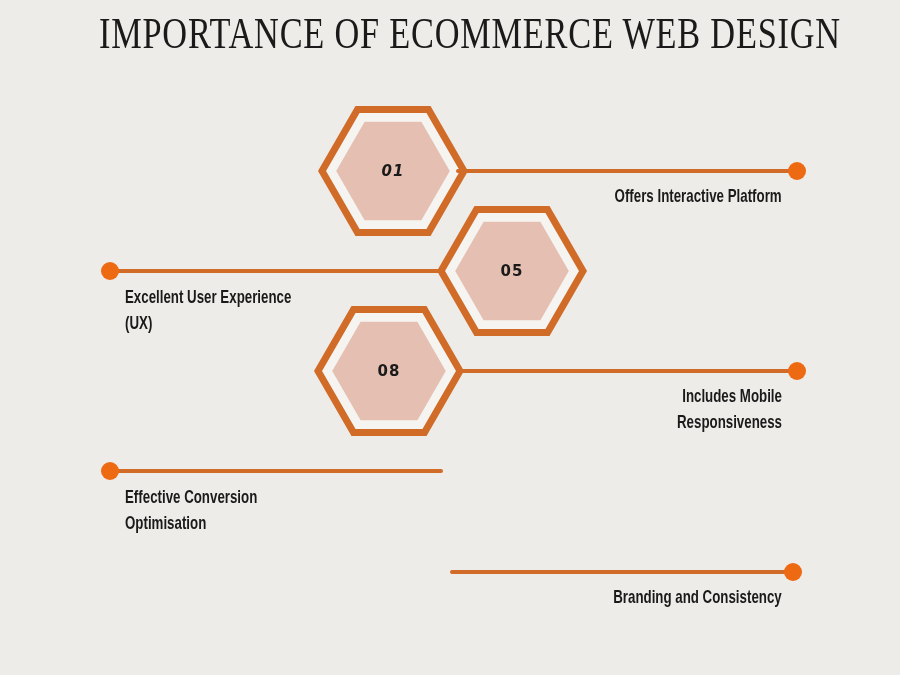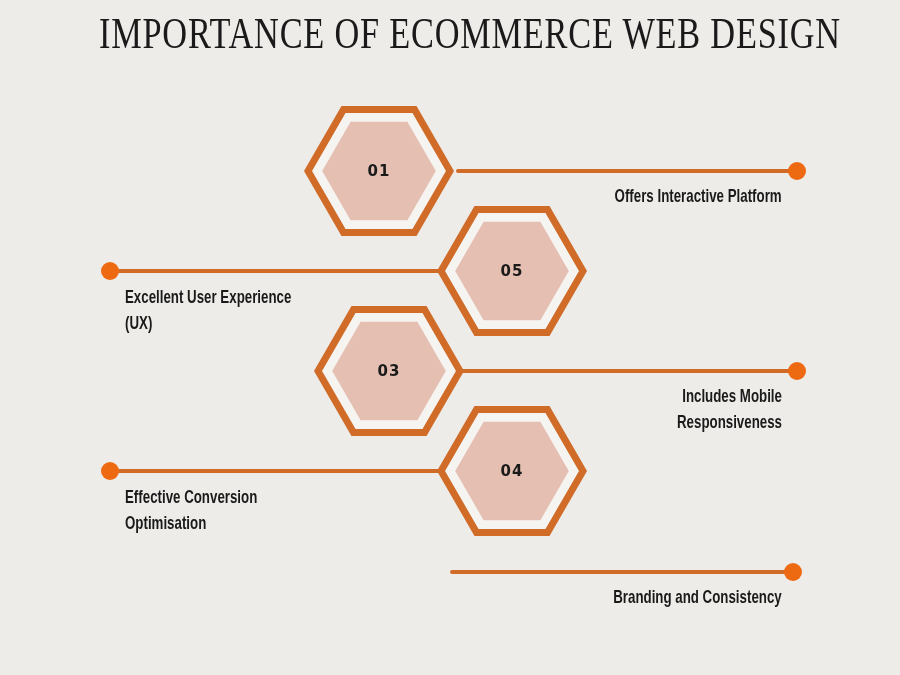--- a/index.html
+++ b/index.html
@@ -51,21 +51,21 @@
   .lbl.right{text-align:right;transform:scaleX(0.7);transform-origin:100% 0;}
   .lbl.left{text-align:left;transform:scaleX(0.7);transform-origin:0 0;}
 </style>
 </head>
 <body>
 
 <div id="stage">
 
   <h1 class="title">IMPORTANCE OF ECOMMERCE WEB DESIGN</h1>
 
-  <div class="hex-wrap" style="left:304px;top:105px;">
+  <div class="hex-wrap" style="left:318px;top:105px;font-style:italic;">
     <svg width="150" height="132" viewBox="0 0 150 132">
       <polygon class="hex-ring" points="7,66 41.3,7.9 108.7,7.9 143,66 108.7,124.1 41.3,124.1"></polygon>
       <polygon class="hex-outline" points="4,66 39.5,4.5 110.5,4.5 146,66 110.5,127.5 39.5,127.5"></polygon>
       <polygon class="hex-fill" points="18.2,66 46.6,16.8 103.4,16.8 131.8,66 103.4,115.2 46.6,115.2"></polygon>
     </svg>
     <span class="hex-num">01</span>
   </div>
   <div class="line" style="left:456px;top:169px;width:341px;"></div>
   <div class="dot" style="left:788px;top:162px;"></div>
   <div class="lbl right" style="right:118px;top:183px;">
@@ -86,37 +86,29 @@
     <div>Excellent User Experience</div>
     <div>(UX)</div>
   </div>
 
   <div class="hex-wrap" style="left:314px;top:305px;">
     <svg width="150" height="132" viewBox="0 0 150 132">
       <polygon class="hex-ring" points="7,66 41.3,7.9 108.7,7.9 143,66 108.7,124.1 41.3,124.1"></polygon>
       <polygon class="hex-outline" points="4,66 39.5,4.5 110.5,4.5 146,66 110.5,127.5 39.5,127.5"></polygon>
       <polygon class="hex-fill" points="18.2,66 46.6,16.8 103.4,16.8 131.8,66 103.4,115.2 46.6,115.2"></polygon>
     </svg>
-    <span class="hex-num">03</span>
+    <span class="hex-num">08</span>
   </div>
   <div class="line" style="left:456px;top:369px;width:341px;"></div>
   <div class="dot" style="left:788px;top:362px;"></div>
   <div class="lbl right" style="right:118px;top:383px;">
     <div>Includes Mobile</div>
     <div>Responsiveness</div>
   </div>
 
-  <div class="hex-wrap" style="left:437px;top:405px;">
-    <svg width="150" height="132" viewBox="0 0 150 132">
-      <polygon class="hex-ring" points="7,66 41.3,7.9 108.7,7.9 143,66 108.7,124.1 41.3,124.1"></polygon>
-      <polygon class="hex-outline" points="4,66 39.5,4.5 110.5,4.5 146,66 110.5,127.5 39.5,127.5"></polygon>
-      <polygon class="hex-fill" points="18.2,66 46.6,16.8 103.4,16.8 131.8,66 103.4,115.2 46.6,115.2"></polygon>
-    </svg>
-    <span class="hex-num">04</span>
-  </div>
   <div class="line" style="left:110px;top:469px;width:333px;"></div>
   <div class="dot" style="left:101px;top:462px;"></div>
   <div class="lbl left" style="left:125px;top:484px;">
     <div>Effective Conversion</div>
     <div>Optimisation</div>
   </div>
 
   <div class="line" style="left:450px;top:570px;width:343px;"></div>
   <div class="dot" style="left:784px;top:563px;"></div>
   <div class="lbl right" style="right:118px;top:584px;">

